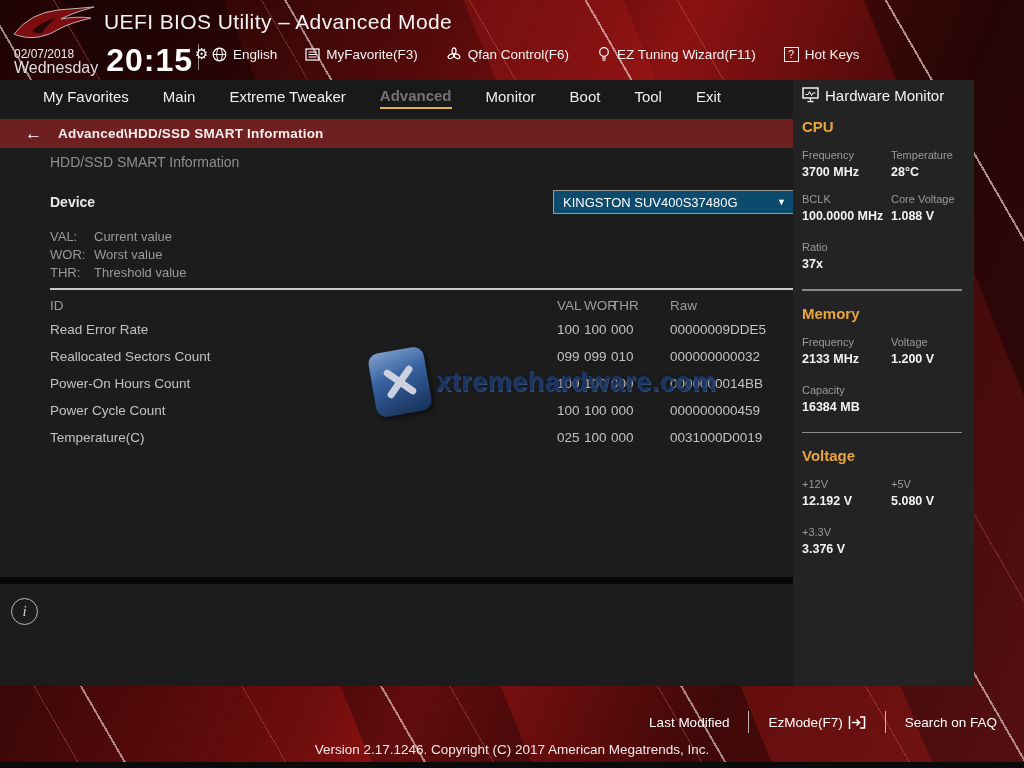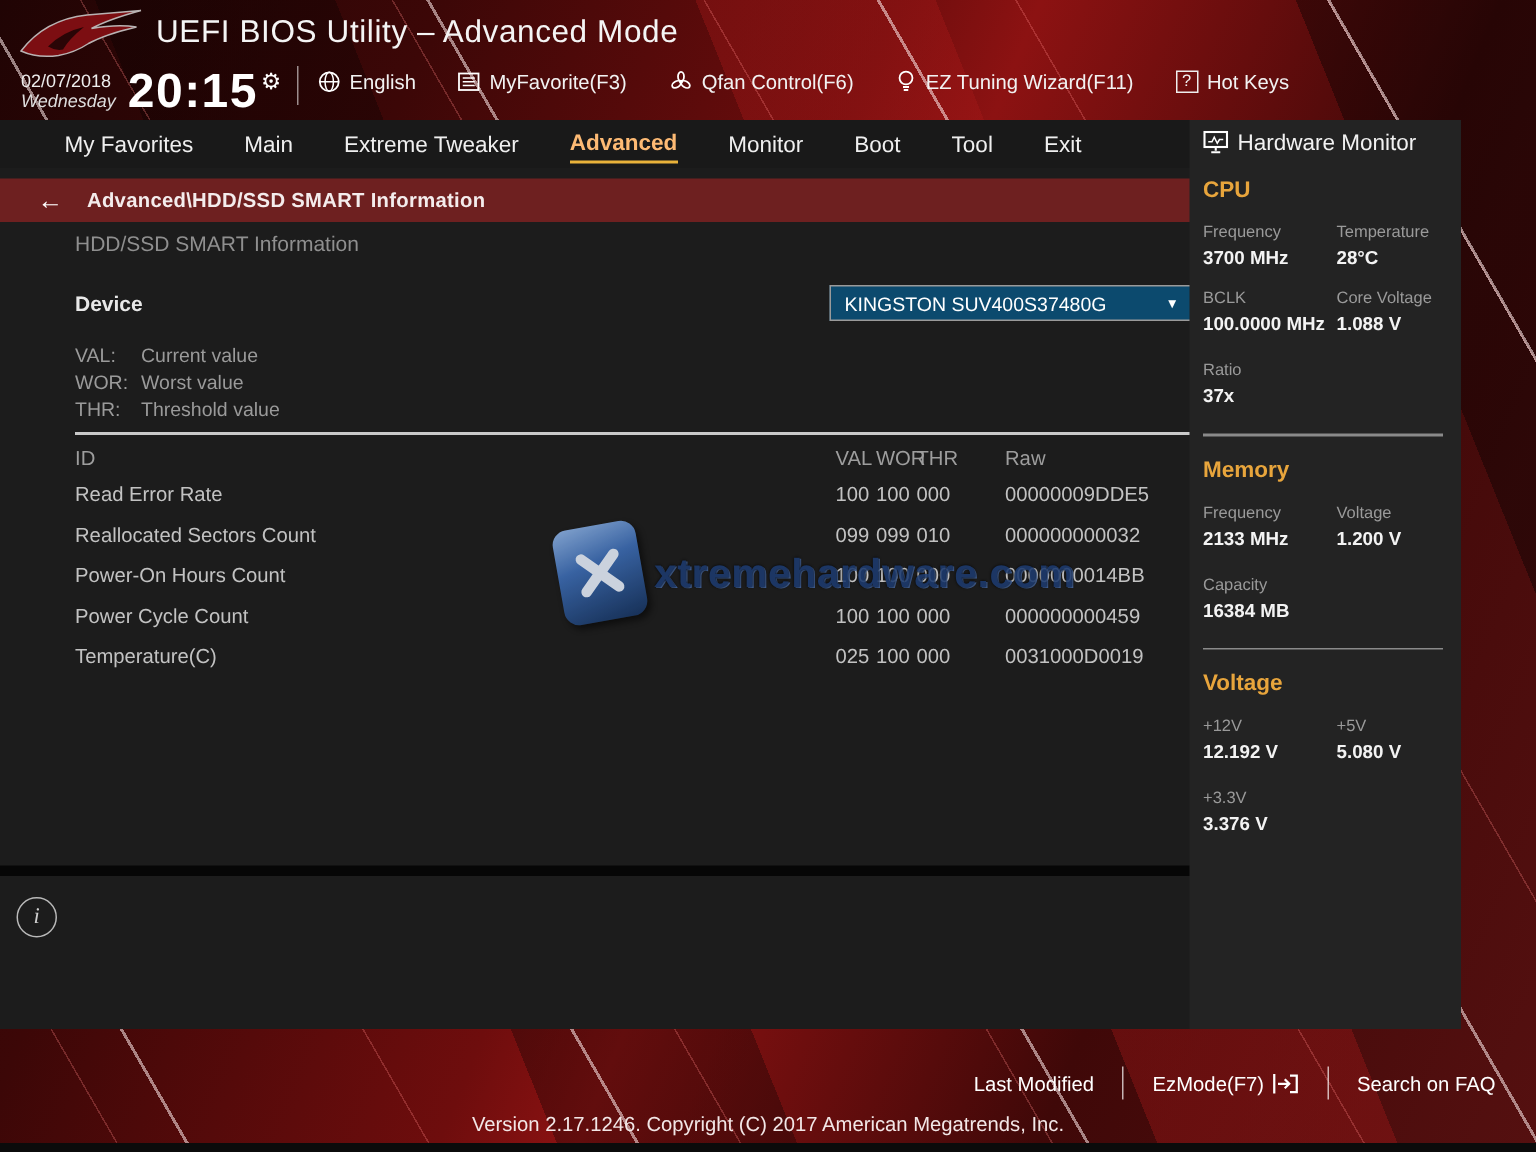--- a/index.html
+++ b/index.html
@@ -16,33 +16,33 @@
       linear-gradient(112deg, #200404 0%, #3c0707 22%, #6e0d0d 45%, #8c1212 52%, #3f0808 75%, #551010 100%);
   }
 
   
   .banner{ position:absolute; left:0; top:0; width:1024px; height:80px; color:#fff; }
   .rog-logo{ position:absolute; left:12px; top:4px; width:84px; height:40px; }
   .app-title{ position:absolute; left:104px; top:10px; font-size:21px; letter-spacing:.4px; color:#f4f4f4; }
   .clock-block{ position:absolute; left:14px; top:42px; display:flex; align-items:center; }
   .datewrap{ line-height:13px; text-align:left; }
   .date{ font-size:12px; color:#eee; }
-  .weekday{ font-size:12px; color:#ddd;font-style:italic; }
+  .weekday{ font-size:16px; color:#ddd; }
   .time{ font-size:32px; font-weight:bold; color:#fff; margin-left:8px; letter-spacing:1px; }
   .time-gear{ font-size:15px; vertical-align:super; margin-left:2px; cursor:pointer; }
   .topsep{ position:absolute; left:198px; top:44px; width:1px; height:26px; background:rgba(255,255,255,.55); }
   .topmenu{ position:absolute; left:212px; top:46px; display:flex; align-items:center; gap:28px; }
   .topmenu-item{ display:flex; align-items:center; gap:6px; font-size:13.5px; color:#f2f2f2; cursor:pointer; white-space:nowrap; }
   .qbox{ display:inline-flex; align-items:center; justify-content:center; width:15px; height:15px; border:1px solid #eee; font-size:11px; }
 
   
   .navbar{ position:absolute; left:0; top:80px; width:837px; height:32px; background:#191919;
            display:flex; align-items:center; gap:34px; padding-left:43px; }
   .nav-item{ font-size:15px; color:#efefef; cursor:pointer; padding:4px 0 3px; white-space:nowrap; }
-  .nav-item.active{ color:#fdba74; border-bottom:2px solid #e9b23a; font-weight:bold; }
+  .nav-item.active{ color:#737373; border-bottom:2px solid #e9b23a; font-weight:bold; }
 
   
   .main-panel{ position:absolute; left:0; top:112px; width:837px; height:574px; background:#1c1c1c; }
   .breadcrumb{ position:absolute; left:0; top:7px; width:817px; height:29px; background:#6e2020;
                display:flex; align-items:center; color:#f4ecec; }
   .back-arrow{ font-size:17px; margin:0 16px 0 25px; cursor:pointer; color:#fff; }
   .breadcrumb-text{ font-size:13.5px; font-weight:bold; letter-spacing:.2px; }
 
   .section-title{ position:absolute; left:50px; top:42px; font-size:14px; color:#8f8f8f; }
   .device-label{ position:absolute; left:50px; top:82px; font-size:14px; color:#e8e8e8; font-weight:bold; }

